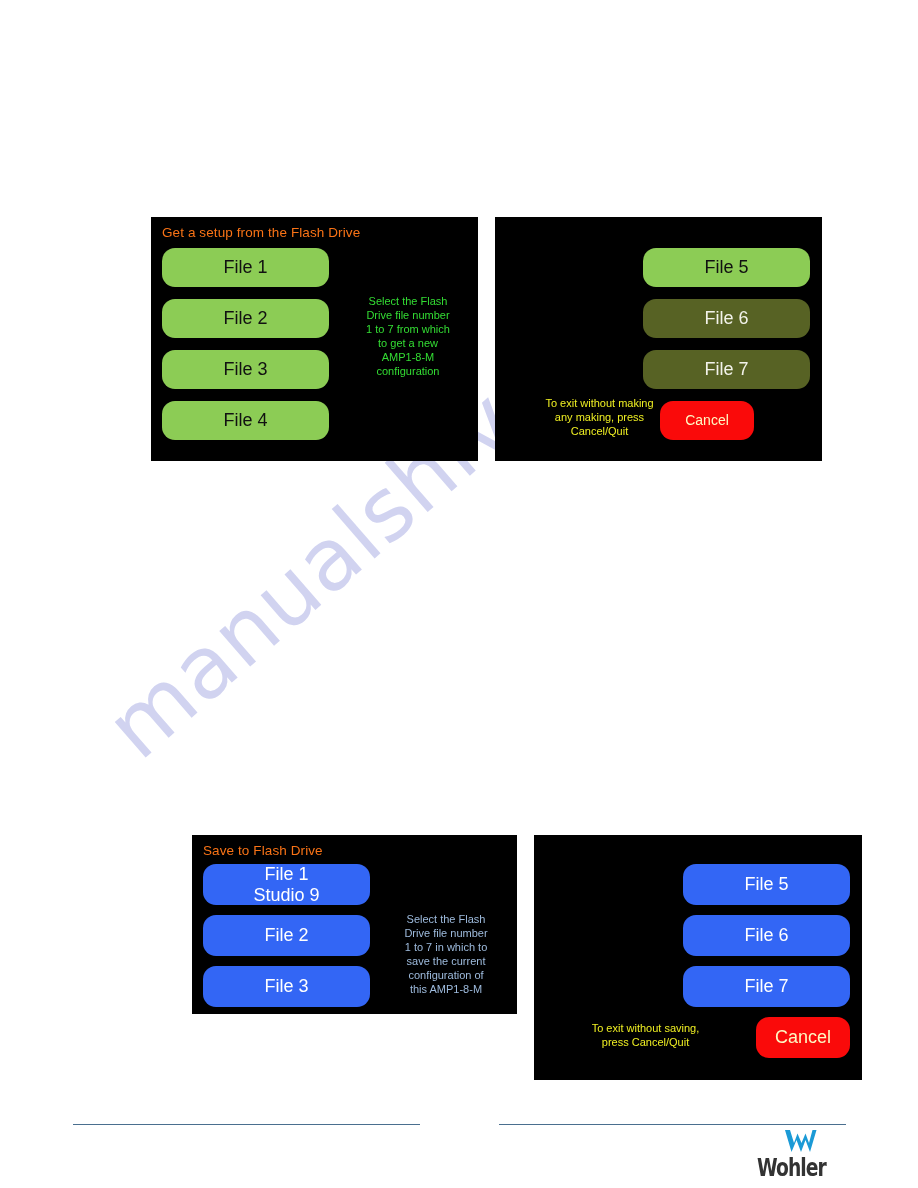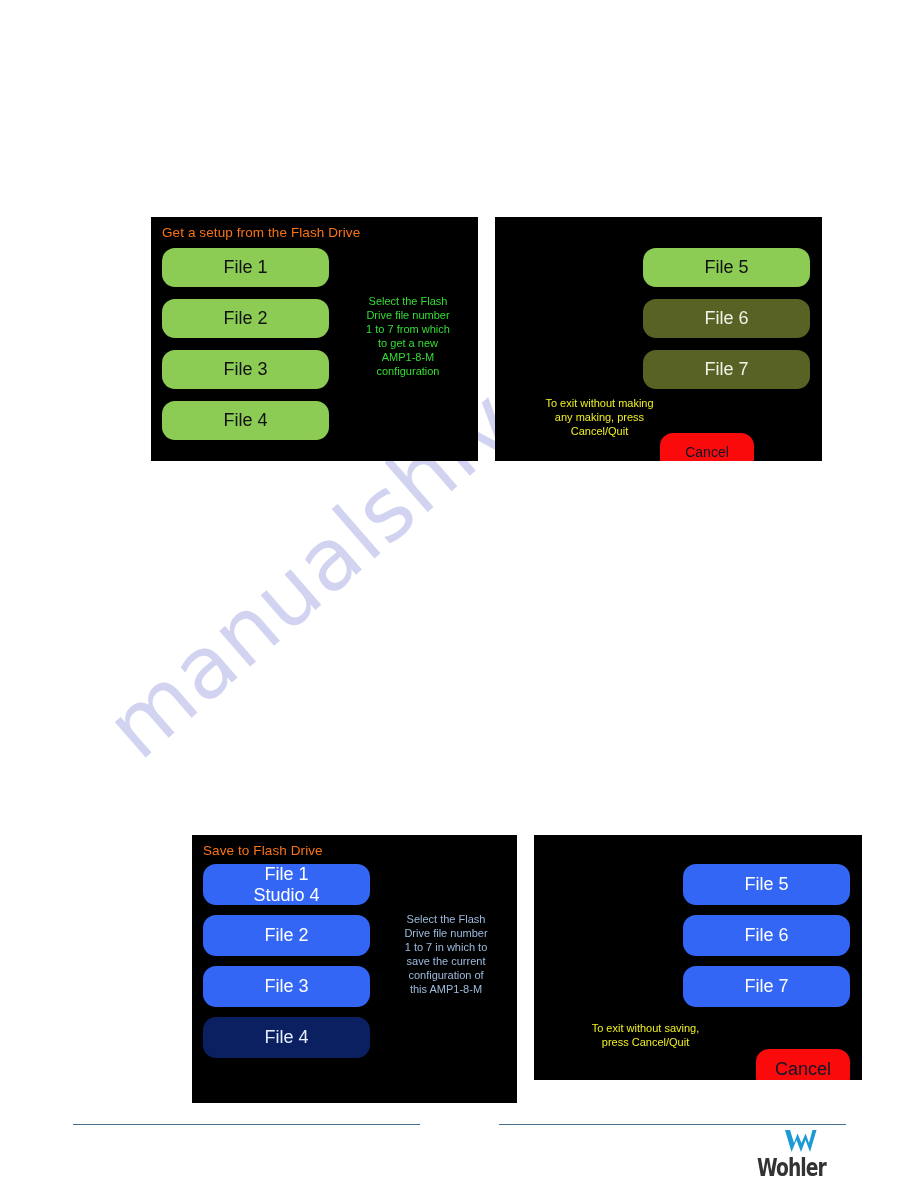--- a/index.html
+++ b/index.html
@@ -71,21 +71,21 @@
     text-align: center;
     box-sizing: border-box;
     user-select: none;
   }
   .btn .line2 { display: block; }
 
   .btn-green     { background: #8ccc55; color: #111111; }
   .btn-green-dim { background: #576224; color: #f2f2ea; }
   .btn-blue      { background: #3366f5; color: #ffffff; }
   .btn-blue-dim  { background: #0a2060; color: #e8eeff; }
-  .btn-red       { background: #fa0a0a; color: #0f172a; margin-top: 32px; }
+  .btn-red       { background: #fa0a0a; color: #fef9c3; }
 
   .hint {
     position: absolute;
     text-align: center;
     font-size: 11px;
     line-height: 1.27;
   }
   .hint-green  { color: #33dd33; }
   .hint-blue   { color: #9ebbdd; }
   .hint-yellow { color: #eeee22; }
@@ -167,27 +167,27 @@
     <span>Cancel</span>
   </div>
 
   <div class="hint hint-yellow" style="left:12px; top:180px; width:185px;">
     <div>To exit without making</div>
     <div>any making, press</div>
     <div>Cancel/Quit</div>
   </div>
 </div>
 
-<div class="panel" style="left:192px; top:835px; width:325px; height:268px;">
+<div class="panel" style="left:192px; top:835px; width:325px; height:179px;">
 
   <div class="panel-title">Save to Flash Drive</div>
 
   <div class="btn btn-blue" style="left:11px; top:29px; width:167px; height:41px;">
     <span>File 1</span>
-    <span class="line2">Studio 4</span>
+    <span class="line2">Studio 9</span>
   </div>
   <div class="btn btn-blue" style="left:11px; top:80px; width:167px; height:41px;">
     <span>File 2</span>
   </div>
   <div class="btn btn-blue" style="left:11px; top:131px; width:167px; height:41px;">
     <span>File 3</span>
   </div>
   <div class="btn btn-blue-dim" style="left:11px; top:182px; width:167px; height:41px;">
     <span>File 4</span>
   </div>

